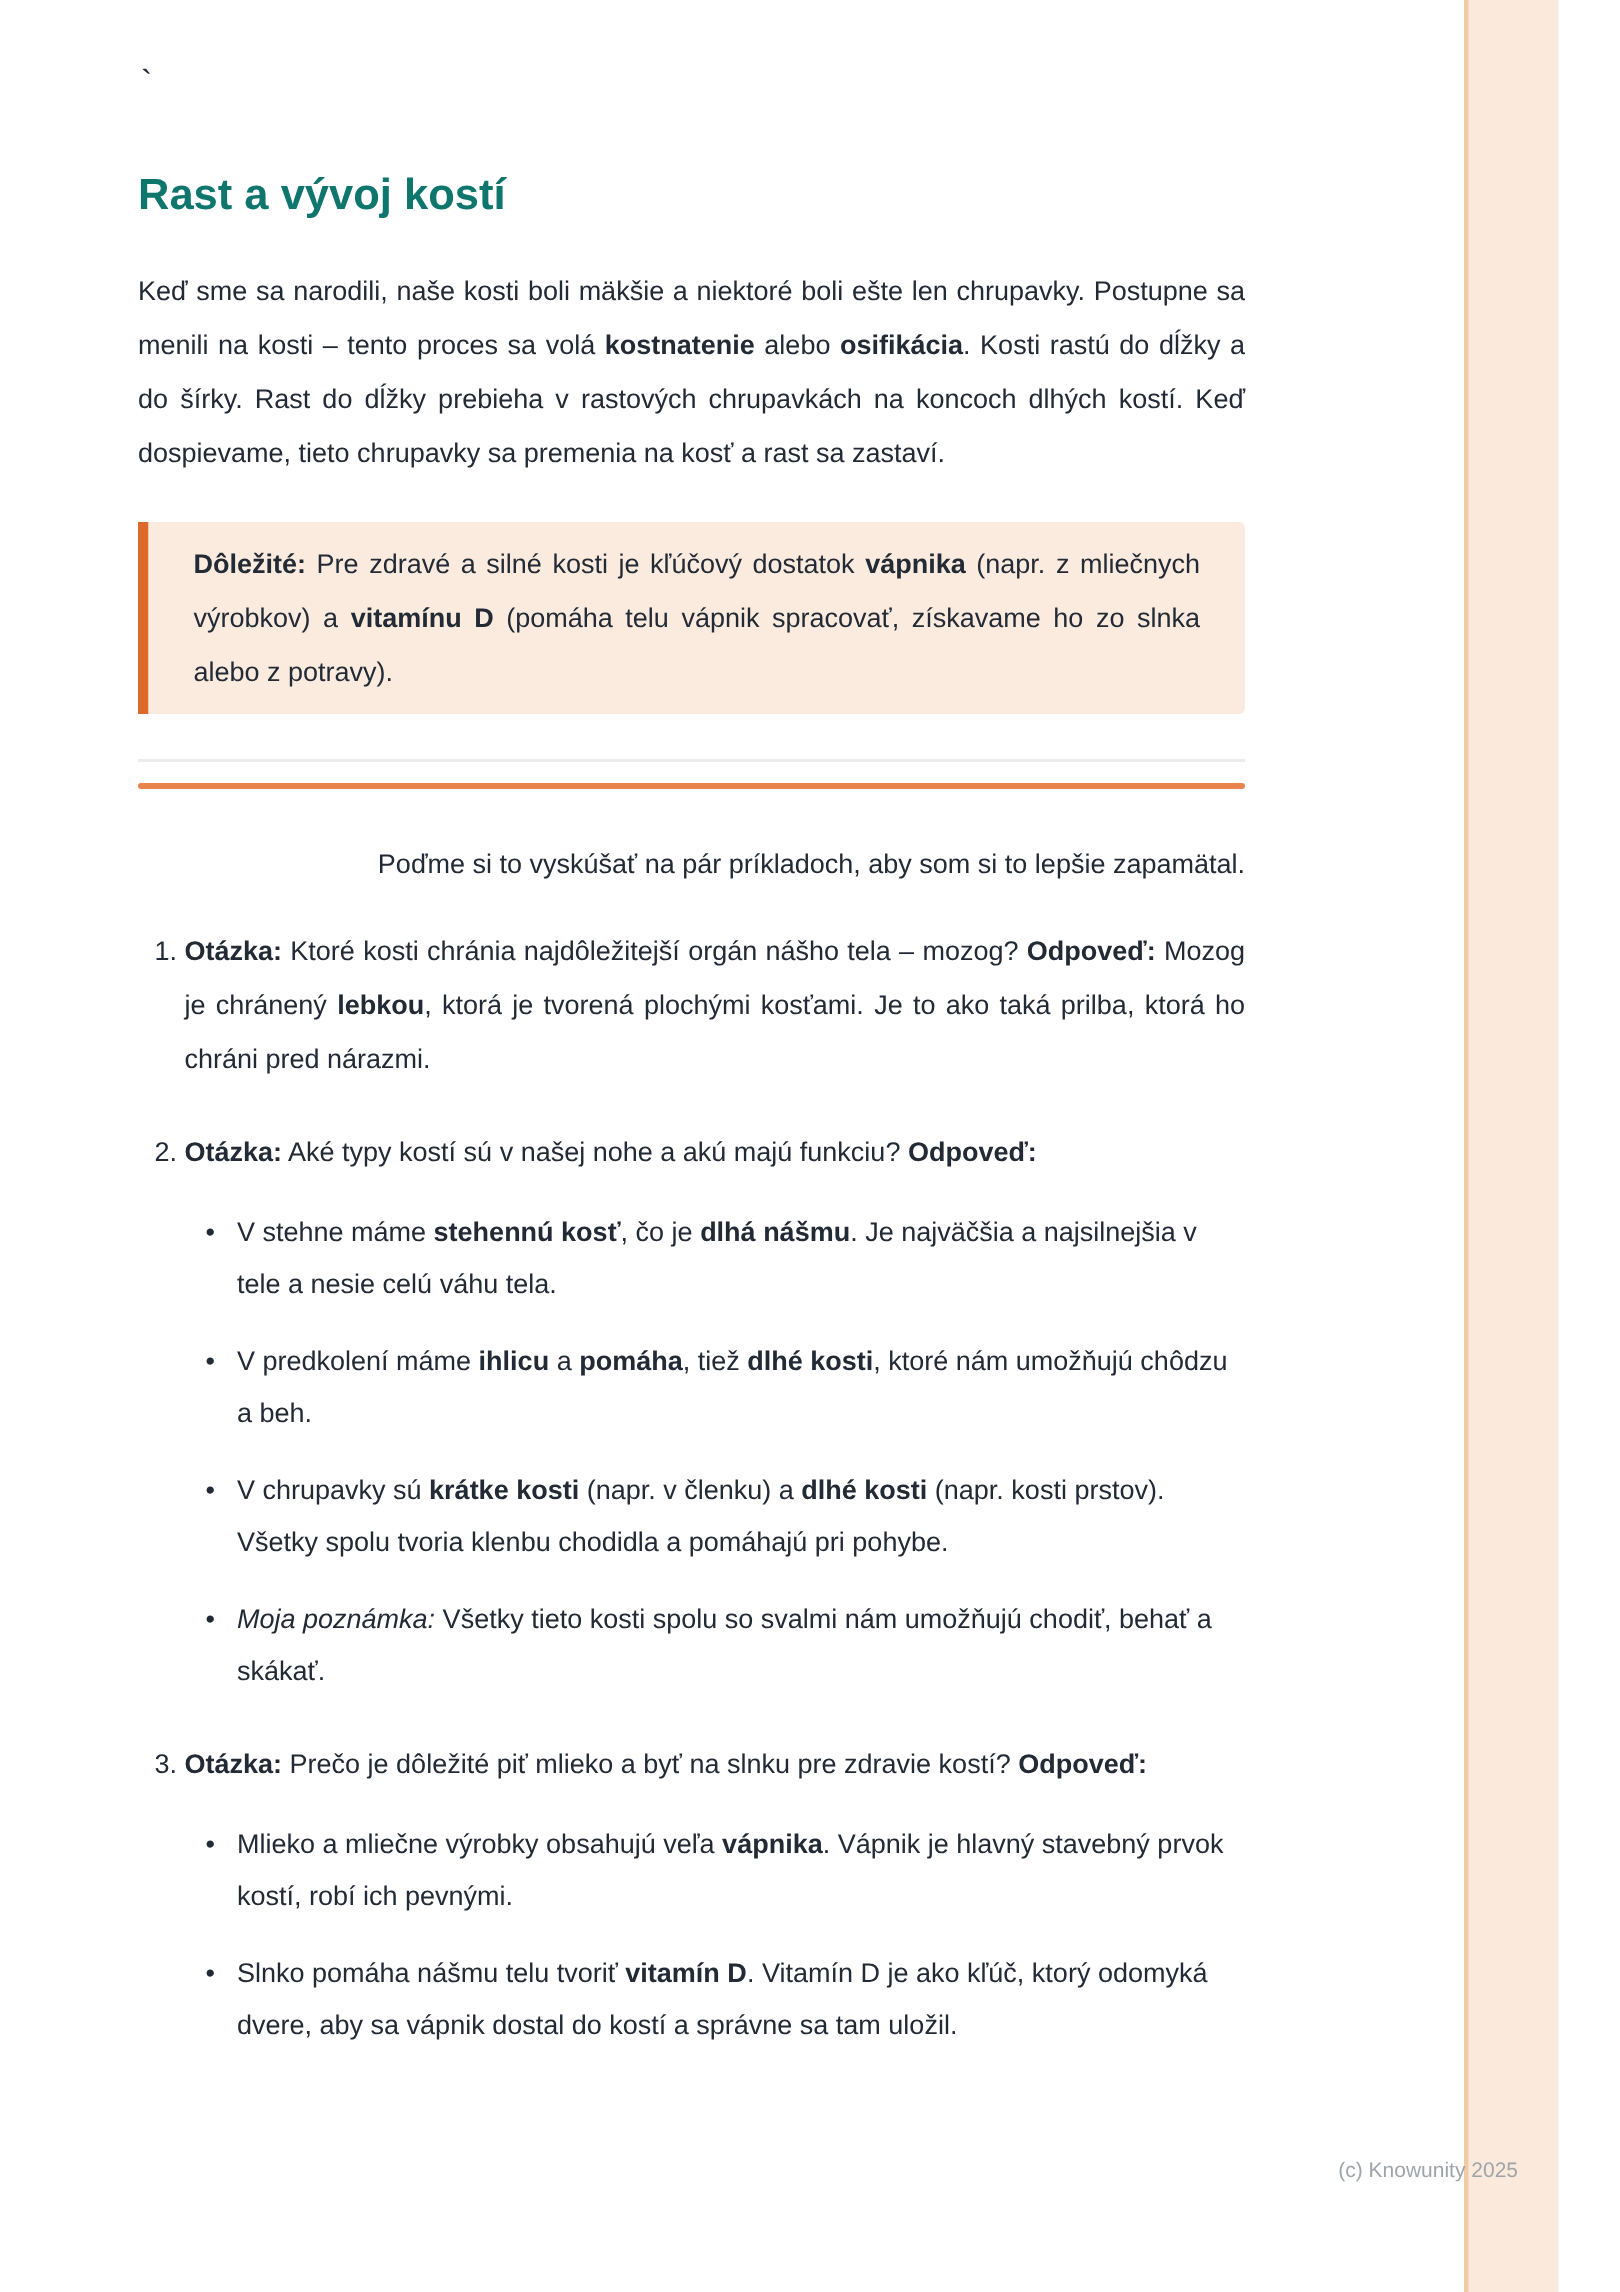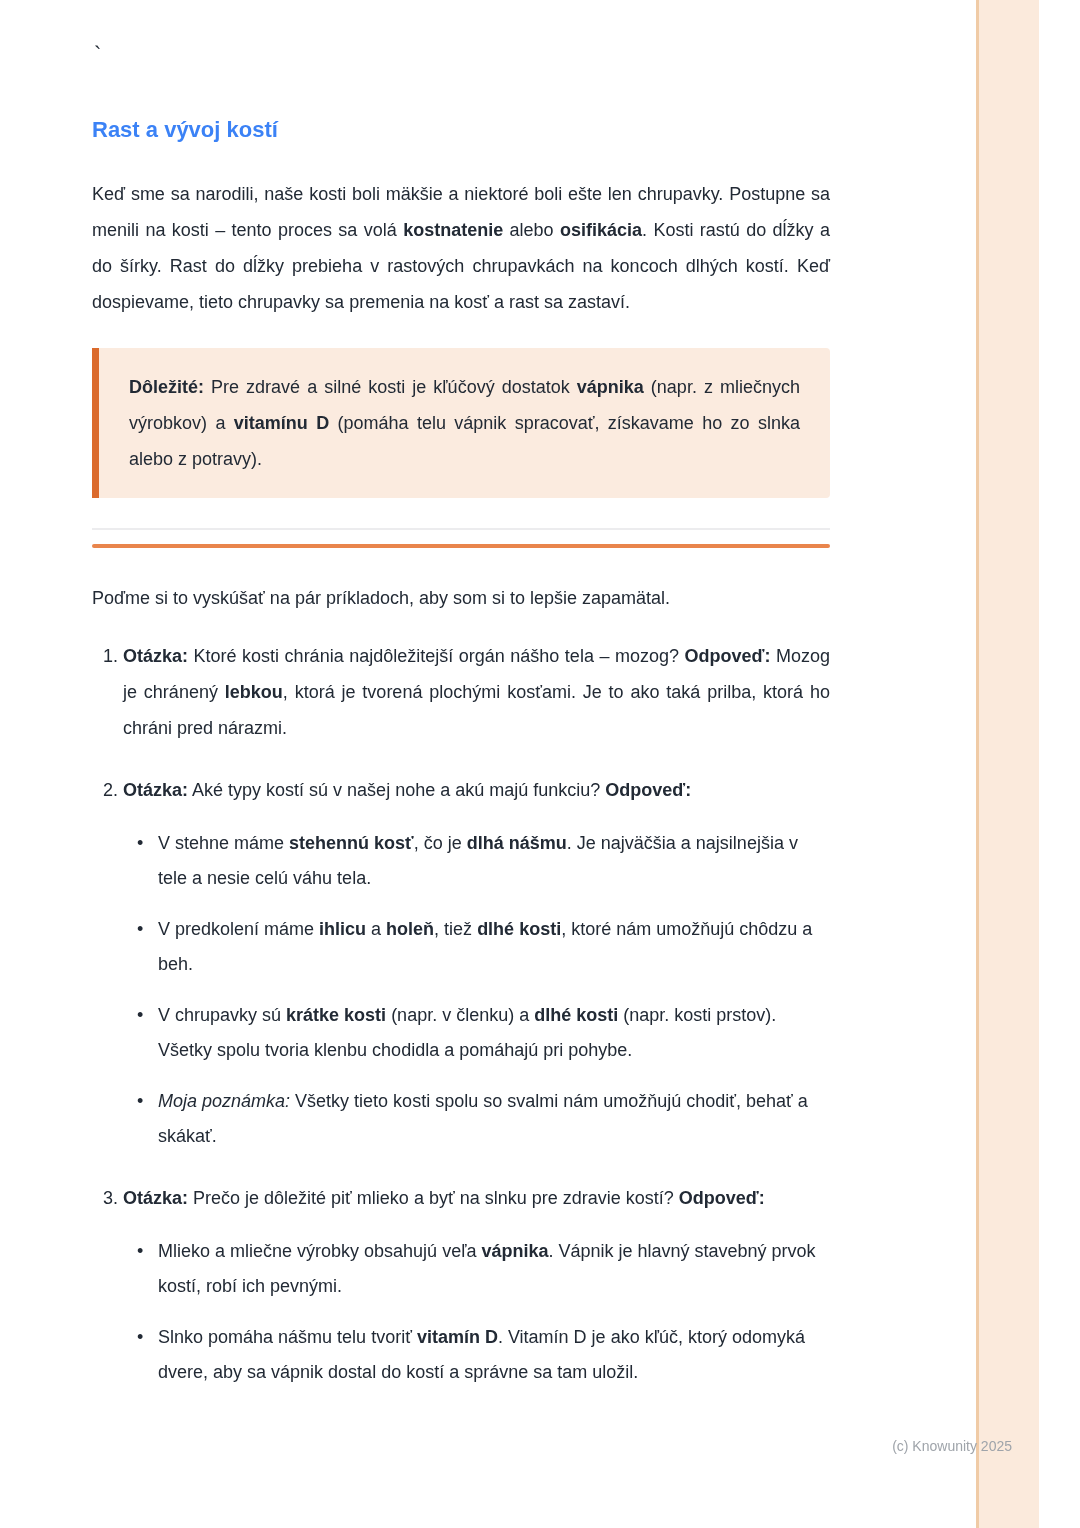--- a/index.html
+++ b/index.html
@@ -7,31 +7,31 @@
     width:1080px;height:1528px;position:relative;overflow:hidden;
     background:#ffffff;color:#222A35;
     font-family:"Liberation Sans","DejaVu Sans",sans-serif;
   }
   .side-strip{
     position:absolute;top:0;left:976px;width:60px;height:1528px;
     background:#FBEADC;border-left:3px solid #F0CBA6;z-index:0;
   }
   .stray{position:absolute;top:44px;left:94px;font-size:22px;line-height:22px;z-index:1;}
   .content{position:absolute;top:0;left:92px;width:738px;z-index:1;}
-  .h2{color:#3b82f6;font-size:22px;font-weight:700;margin:114px 0 30px 0;line-height:32px;}
+  .h2{color:#0f766e;font-size:29px;font-weight:700;margin:114px 0 30px 0;line-height:32px;}
   .para{font-size:18px;line-height:36px;text-align:justify;margin:0 0 28px 0;}
   .callout{
     background:#FBEBDF;border-left:7px solid #DB6A2C;border-radius:0 4px 4px 0;
-    padding:21px 30px;margin:0;
+    padding:10px 30px;margin:0;
   }
   .callout .para{margin:0;}
   .divider{border:none;border-top:2px solid #ECECEE;margin:30px 0 0 0;height:0;}
   .h1{color:#E8702B;font-size:34px;font-weight:700;margin:46px 0 0 0;line-height:40px;letter-spacing:.2px;}
   .h1-underline{height:4px;background:#E9854C;border-radius:2px;margin:14px 0 0 0;}
-  .intro{margin:32px 0 22px 0;text-align:left;}
+  .intro{margin:32px 0 22px 12px;text-align:right;}
   #qa-list{list-style:none;margin:0;padding:0;}
   .qa-item{display:flex;margin:0 0 26px 0;}
   .qa-num{flex:0 0 31px;box-sizing:border-box;padding-left:11px;font-size:18px;line-height:36px;}
   .qa-body{flex:1;min-width:0;}
   .qa-content{font-size:18px;line-height:36px;text-align:justify;}
   .bullets{list-style:none;margin:18px 0 0 0;padding:0;}
   .bullet{display:flex;margin:0 0 16px 0;}
   .bullet:last-child{margin-bottom:0;}
   .bullet-dot{flex:0 0 35px;box-sizing:border-box;padding-left:14px;font-size:18px;line-height:35px;}
   .bullet-text{flex:1;min-width:0;font-size:18px;line-height:35px;text-align:left;}
@@ -76,21 +76,21 @@
         <div class="qa-num">2.</div>
         <div class="qa-body">
           <div class="qa-content"><span class="b">Otázka:</span><span> Aké typy kostí sú v našej nohe a akú majú funkciu? </span><span class="b">Odpoveď:</span></div>
           <ul class="bullets">
             <li class="bullet">
               <span class="bullet-dot">•</span>
               <div class="bullet-text"><span>V stehne máme </span><span class="b">stehennú kosť</span><span>, čo je </span><span class="b">dlhá nášmu</span><span>. Je najväčšia a najsilnejšia v tele a nesie celú váhu tela.</span></div>
             </li>
             <li class="bullet">
               <span class="bullet-dot">•</span>
-              <div class="bullet-text"><span>V predkolení máme </span><span class="b">ihlicu</span><span> a </span><span class="b">holeň</span><span>, tiež </span><span class="b">dlhé kosti</span><span>, ktoré nám umožňujú chôdzu a beh.</span></div>
+              <div class="bullet-text"><span>V predkolení máme </span><span class="b">ihlicu</span><span> a </span><span class="b">pomáha</span><span>, tiež </span><span class="b">dlhé kosti</span><span>, ktoré nám umožňujú chôdzu a beh.</span></div>
             </li>
             <li class="bullet">
               <span class="bullet-dot">•</span>
               <div class="bullet-text"><span>V chrupavky sú </span><span class="b">krátke kosti</span><span> (napr. v členku) a </span><span class="b">dlhé kosti</span><span> (napr. kosti prstov). Všetky spolu tvoria klenbu chodidla a pomáhajú pri pohybe.</span></div>
             </li>
             <li class="bullet">
               <span class="bullet-dot">•</span>
               <div class="bullet-text"><span class="i">Moja poznámka:</span><span> Všetky tieto kosti spolu so svalmi nám umožňujú chodiť, behať a skákať.</span></div>
             </li>
           </ul>

